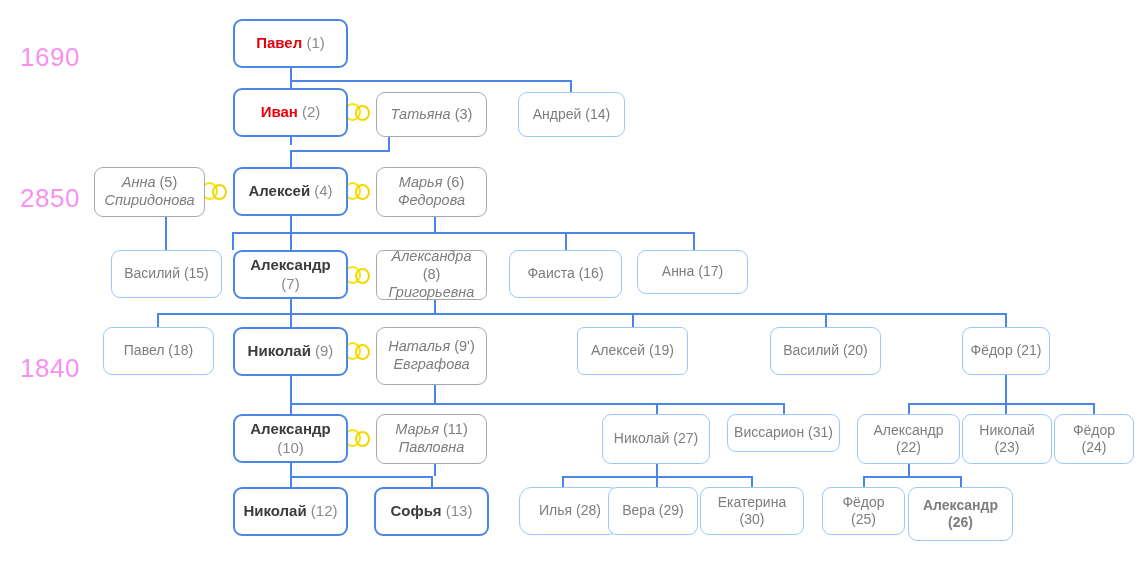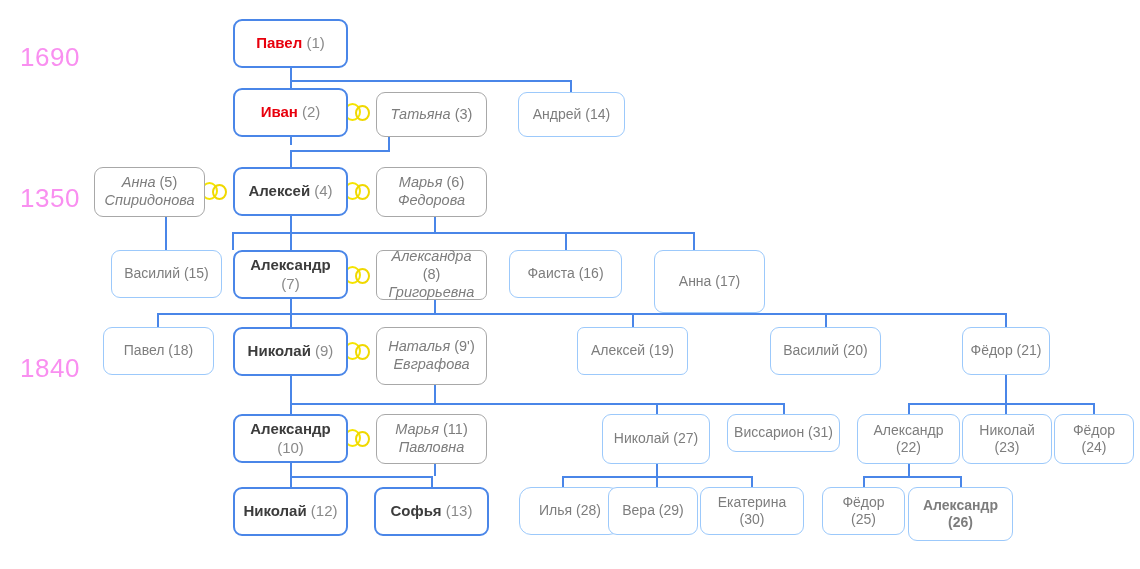--- a/index.html
+++ b/index.html
@@ -110,21 +110,21 @@
       <div class="ln" style="left: 562px; top: 476px; width: 2px; height: 11px;"></div>
       <div class="ln" style="left: 656px; top: 476px; width: 2px; height: 11px;"></div>
       <div class="ln" style="left: 751px; top: 476px; width: 2px; height: 11px;"></div>
       <div class="ln" style="left: 908px; top: 464px; width: 2px; height: 12px;"></div>
       <div class="ln" style="left: 863px; top: 476px; width: 98px; height: 2px;"></div>
       <div class="ln" style="left: 863px; top: 476px; width: 2px; height: 11px;"></div>
       <div class="ln" style="left: 960px; top: 476px; width: 2px; height: 11px;"></div>
     </div>
   <div id="layer-years">
       <div class="year" style="left: 20px; top: 44px;">1690</div>
-      <div class="year" style="left: 20px; top: 185px;">1350</div>
+      <div class="year" style="left: 20px; top: 185px;">2850</div>
       <div class="year" style="left: 20px; top: 355px;">1840</div>
     </div>
   <div id="layer-rings">
       <div class="rings" title="Иван (2) — Татьяна (3)" style="left: 344px; top: 103px;">
         <i class="a"></i>
         <i class="b"></i>
       </div>
       <div class="rings" title="Анна (5) — Алексей (4)" style="left: 201px; top: 182px;">
         <i class="a"></i>
         <i class="b"></i>
@@ -173,21 +173,21 @@
       </div>
       <div class="box main" style="left: 233px; top: 250px; width: 115px; height: 49px;">
         <span class="txt"><span class="nm">Александр</span> <span class="id">(7)</span></span>
       </div>
       <div class="box spouse" style="left: 376px; top: 250px; width: 111px; height: 50px; border-radius: 7px;">
         <span class="txt"><span class="nm">Александра</span> <span class="id">(8)</span><br><span class="nm2">Григорьевна</span></span>
       </div>
       <div class="box side" style="left: 509px; top: 250px; width: 113px; height: 48px;">
         <span class="txt"><span class="nm">Фаиста</span> <span class="id">(16)</span></span>
       </div>
-      <div class="box side" style="left: 654px; top: 250px; width: 111px; height: 63px;">
+      <div class="box side" style="left: 637px; top: 250px; width: 111px; height: 44px;">
         <span class="txt"><span class="nm">Анна</span> <span class="id">(17)</span></span>
       </div>
       <div class="box side" style="left: 103px; top: 327px; width: 111px; height: 48px;">
         <span class="txt"><span class="nm">Павел</span> <span class="id">(18)</span></span>
       </div>
       <div class="box main" style="left: 233px; top: 327px; width: 115px; height: 49px;">
         <span class="txt"><span class="nm">Николай</span> <span class="id">(9)</span></span>
       </div>
       <div class="box spouse" style="left: 376px; top: 327px; width: 111px; height: 58px;">
         <span class="txt"><span class="nm">Наталья</span> <span class="id">(9')</span><br><span class="nm2">Евграфова</span></span>

